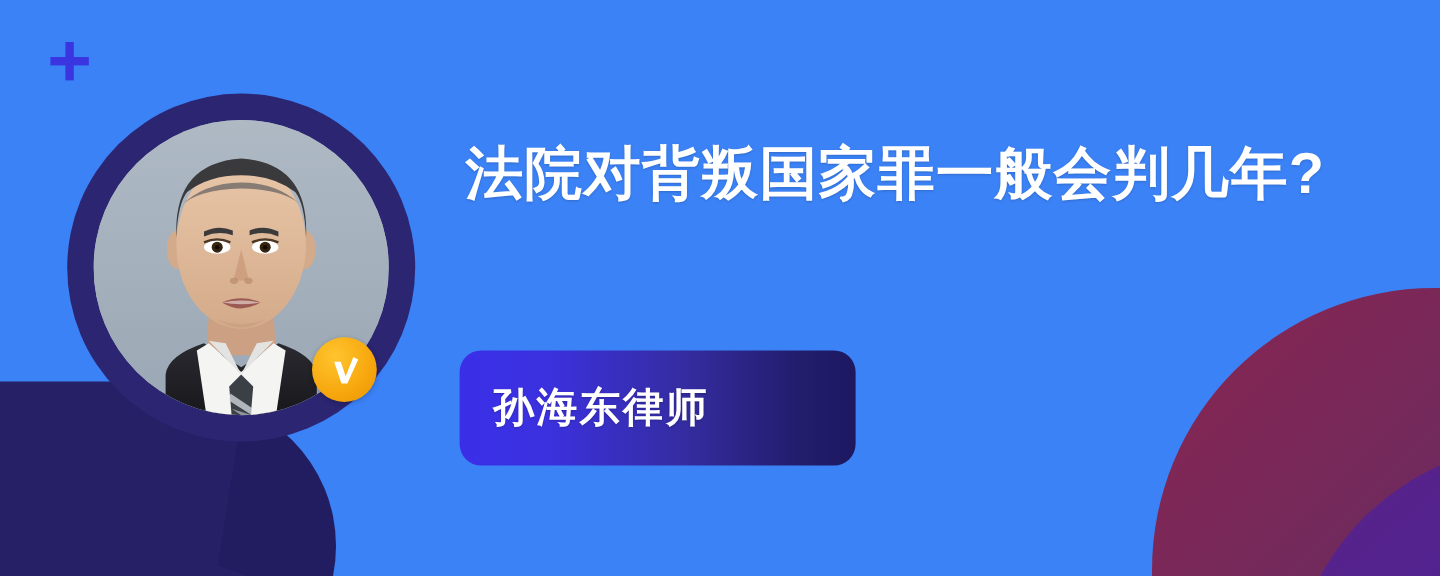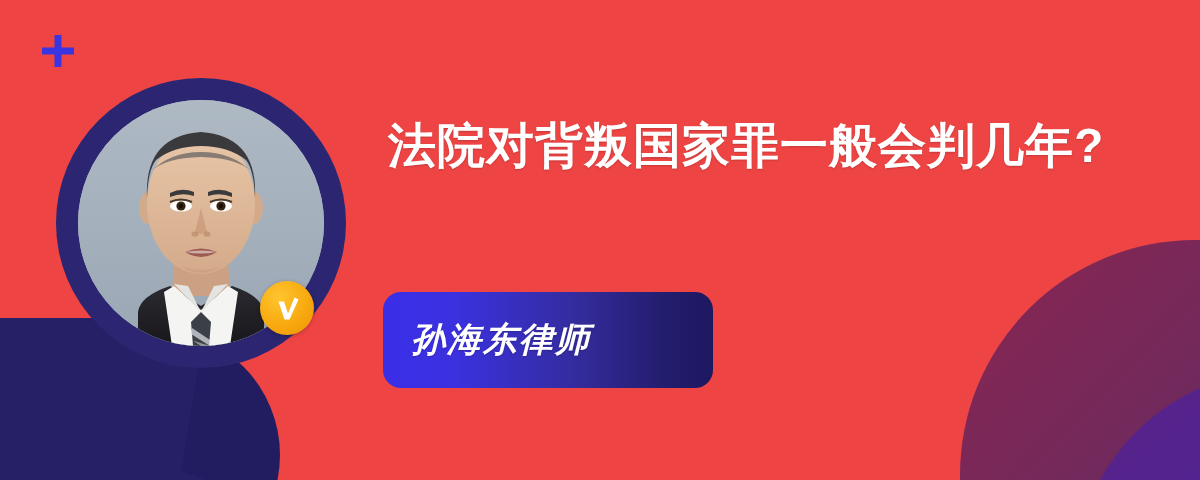--- a/index.html
+++ b/index.html
@@ -8,21 +8,21 @@
     padding: 0;
     background: #0e0b33;
   }
   * { box-sizing: border-box; }
 
   .banner {
     position: relative;
     width: 1200px;
     height: 480px;
     overflow: hidden;
-    background: #ef4444;
+    background: #3b82f6;
     font-family: "Liberation Sans", "DejaVu Sans", sans-serif;
   }
 
   
   .bg-layer {
     position: absolute;
     inset: 0;
     overflow: hidden;
     pointer-events: none;
   }
@@ -168,21 +168,20 @@
     display: flex;
     align-items: center;
   }
   .name-pill-label {
     color: #ffffff;
     font-size: 34px;
     font-weight: 700;
     letter-spacing: 2px;
     padding-left: 28px;
     text-shadow: 0 1px 2px rgba(0,0,0,.2);
-    font-style: italic;
   }
 </style>
 </head>
 <body>
 
 <div class="banner">
 
   <div class="bg-layer">
     <div class="blob-crimson"></div>
     <div class="blob-purple"></div>

